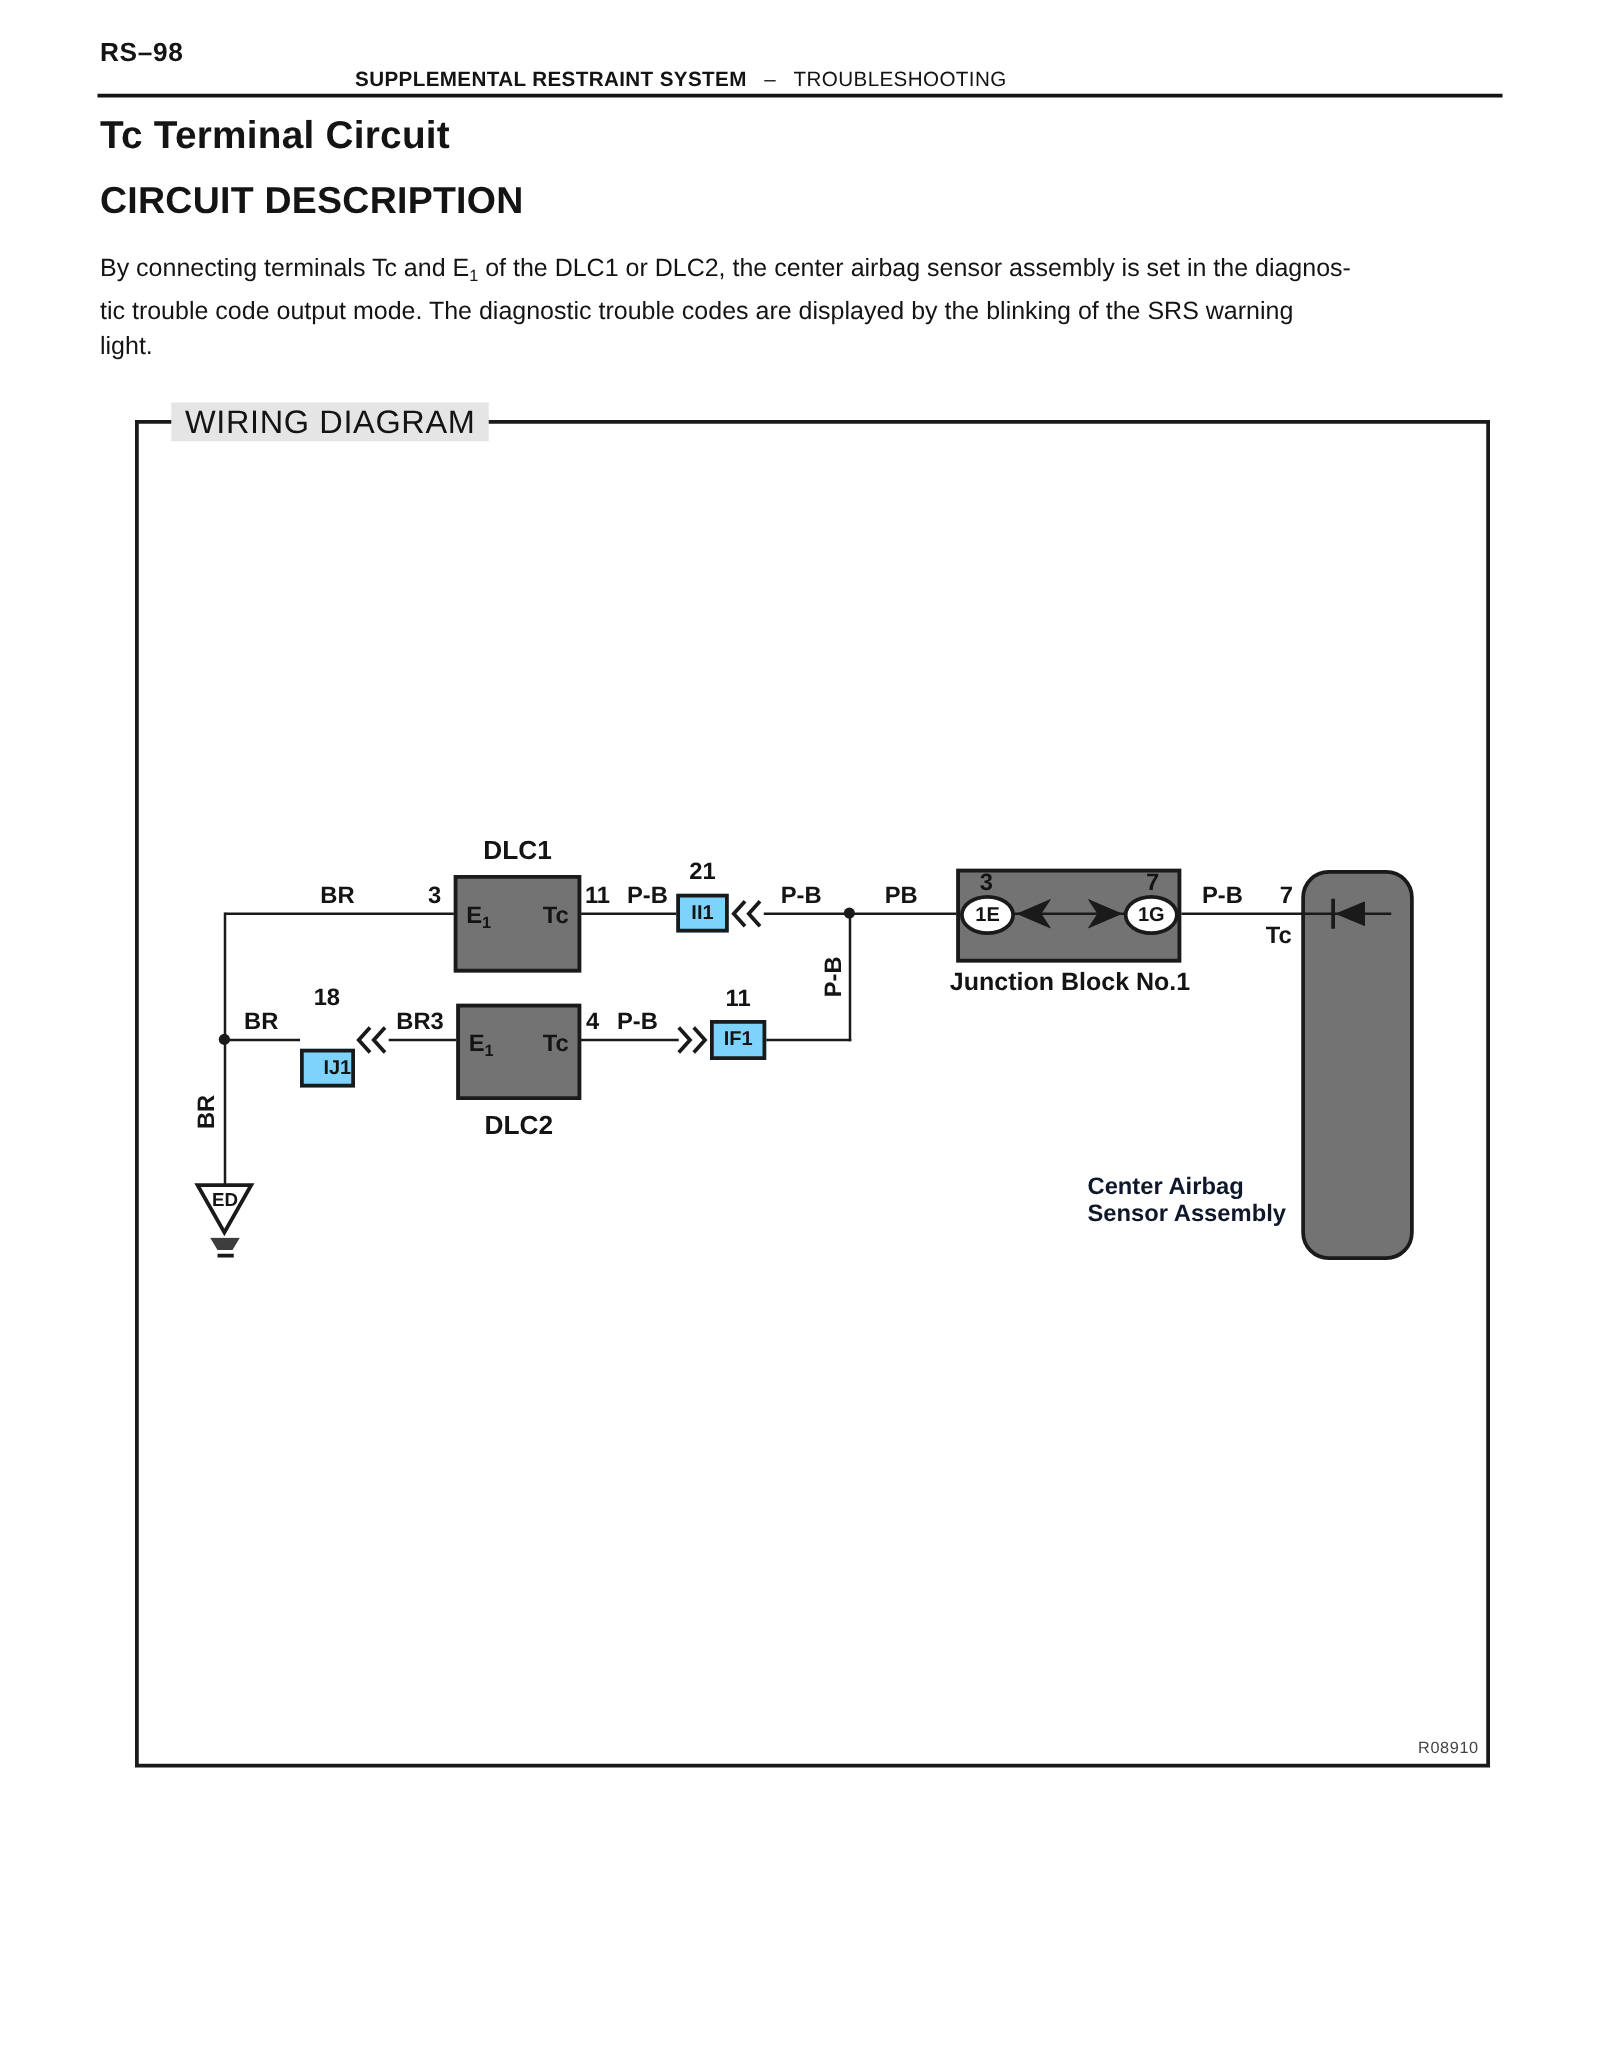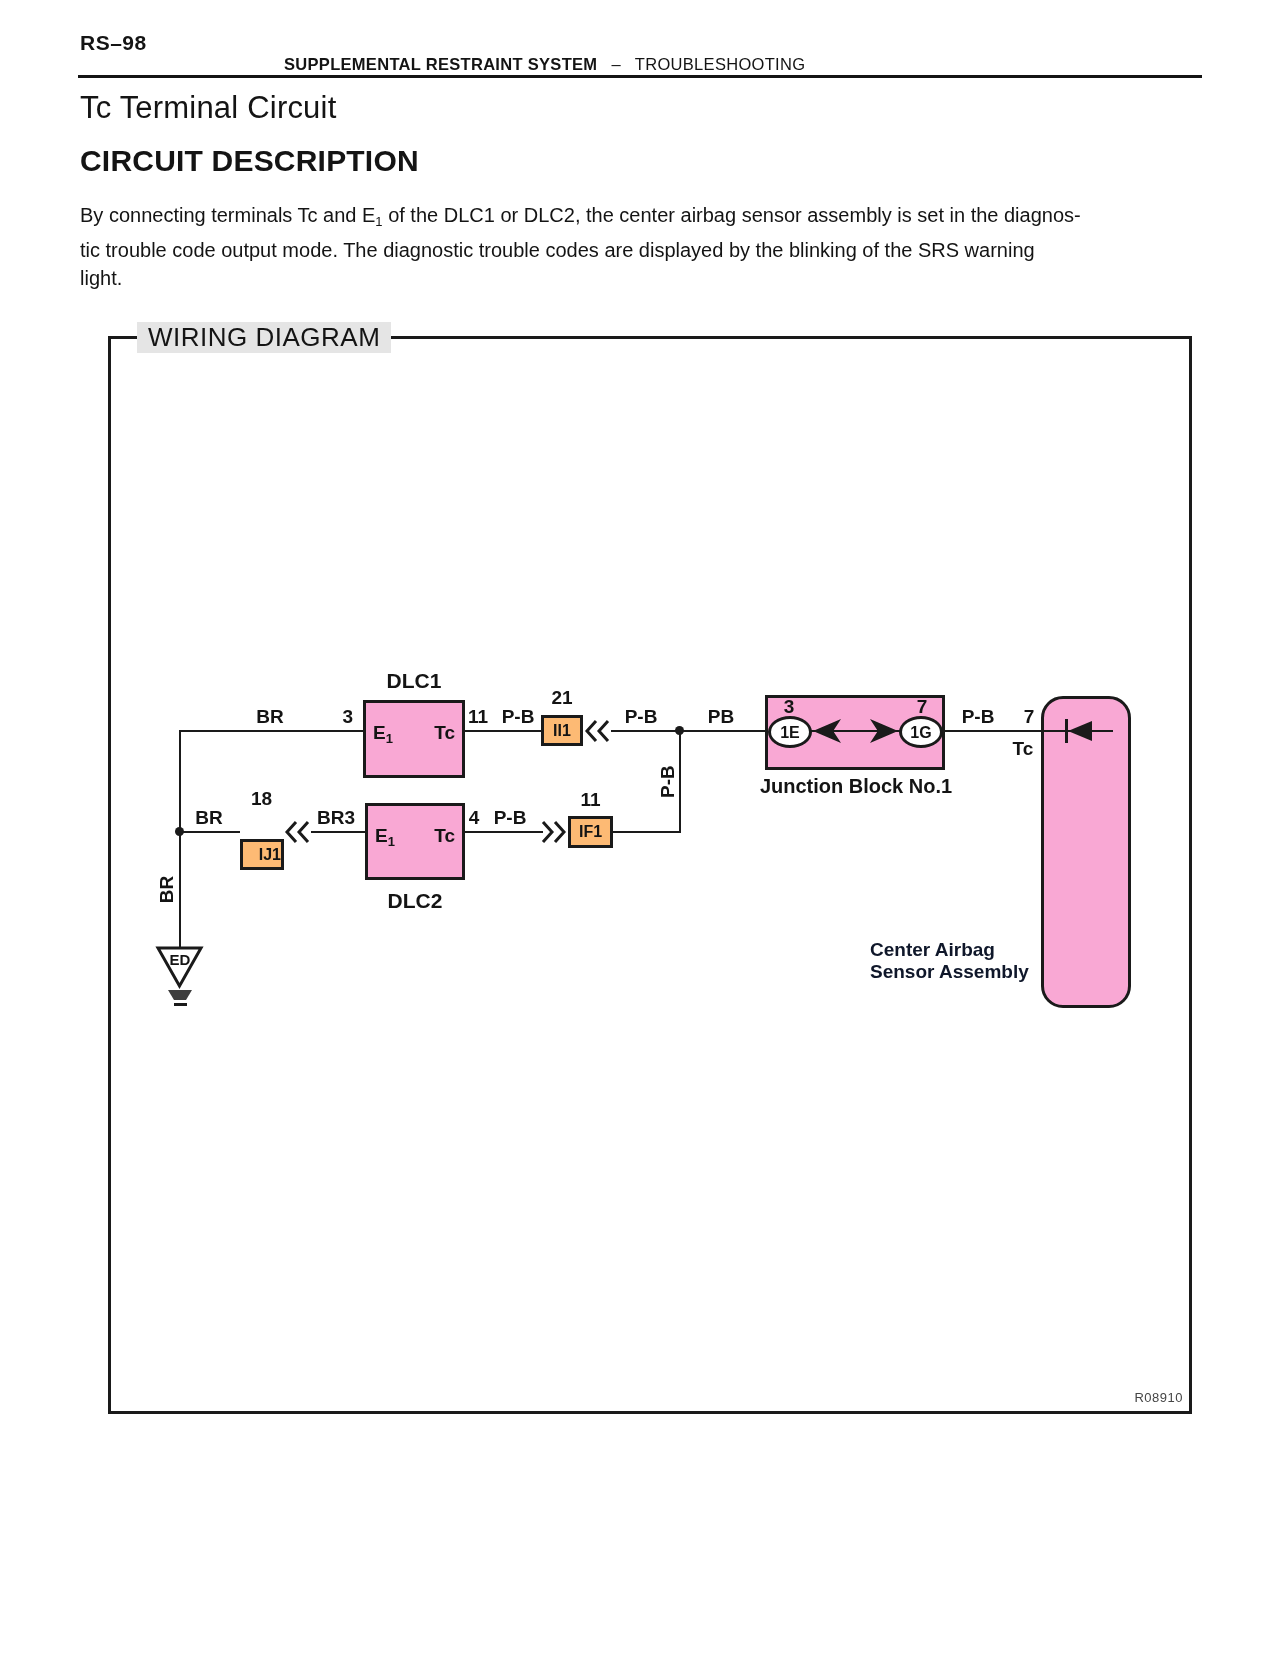--- a/index.html
+++ b/index.html
@@ -8,25 +8,25 @@
     background:#ffffff; color:#141414;
     font-family:"Liberation Sans", sans-serif;
     overflow:hidden;
   }
   .wire { position:absolute; background:#1a1a1a; }
   .lbl {
     position:absolute; font-weight:bold; font-size:19px; color:#141414;
     text-align:center; white-space:nowrap; line-height:1;
   }
   .box3 {
-    position:absolute; border:3px solid #1a1a1a; background:#f9a8d4;
+    position:absolute; border:3px solid #1a1a1a; background:#737373;
     box-sizing:border-box;
   }
   .conn-box {
-    position:absolute; border:3px solid #1a1a1a; background:#fdba74;
+    position:absolute; border:3px solid #1a1a1a; background:#7dd3fc;
     box-sizing:border-box; font-weight:bold; font-size:16px;
     text-align:center; color:#141414;
   }
   .oval {
     position:absolute; border:3px solid #1a1a1a; border-radius:50%;
     background:#fff; box-sizing:border-box; font-weight:bold; font-size:16px;
     text-align:center; color:#141414;
   }
   .dlc-inner {
     display:flex; justify-content:space-between;
@@ -36,21 +36,21 @@
   .rot { transform:rotate(-90deg); transform-origin:center; }
   .hdr-num { position:absolute; left:80px; top:31px; font-size:21px; font-weight:bold; letter-spacing:0.5px; }
   .hdr-line {
     position:absolute; left:265px; top:55px; font-size:16.5px; letter-spacing:0.3px;
     white-space:nowrap;
     margin-left:19px;
   }
   .hdr-line .b { font-weight:bold; }
   .hdr-line .sep { padding:0 14px; font-weight:normal; }
   .rule { position:absolute; left:78px; top:75px; width:1124px; height:3px; background:#141414; }
-  .doc-title { position:absolute; left:80px; top:90px; font-size:31px; font-weight:normal; letter-spacing:0.2px; }
+  .doc-title { position:absolute; left:80px; top:90px; font-size:31px; font-weight:bold; letter-spacing:0.2px; }
   .section-h { position:absolute; left:80px; top:144px; font-size:30px; font-weight:bold; letter-spacing:0.2px;text-align:center; }
   .desc { position:absolute; left:80px; top:201px; width:1075px; font-size:20px; line-height:28px; color:#141414; }
   .wiring-box {
     position:absolute; left:108px; top:336px; width:1078px; height:1072px;
     border:3px solid #1a1a1a; box-sizing:content-box; background:#fff;
   }
   .wiring-title {
     position:absolute; left:26px; top:-17px; background:#e5e5e5; padding:0 11px;
     font-size:26px; font-weight:normal; letter-spacing:0.5px; white-space:nowrap;
   }

